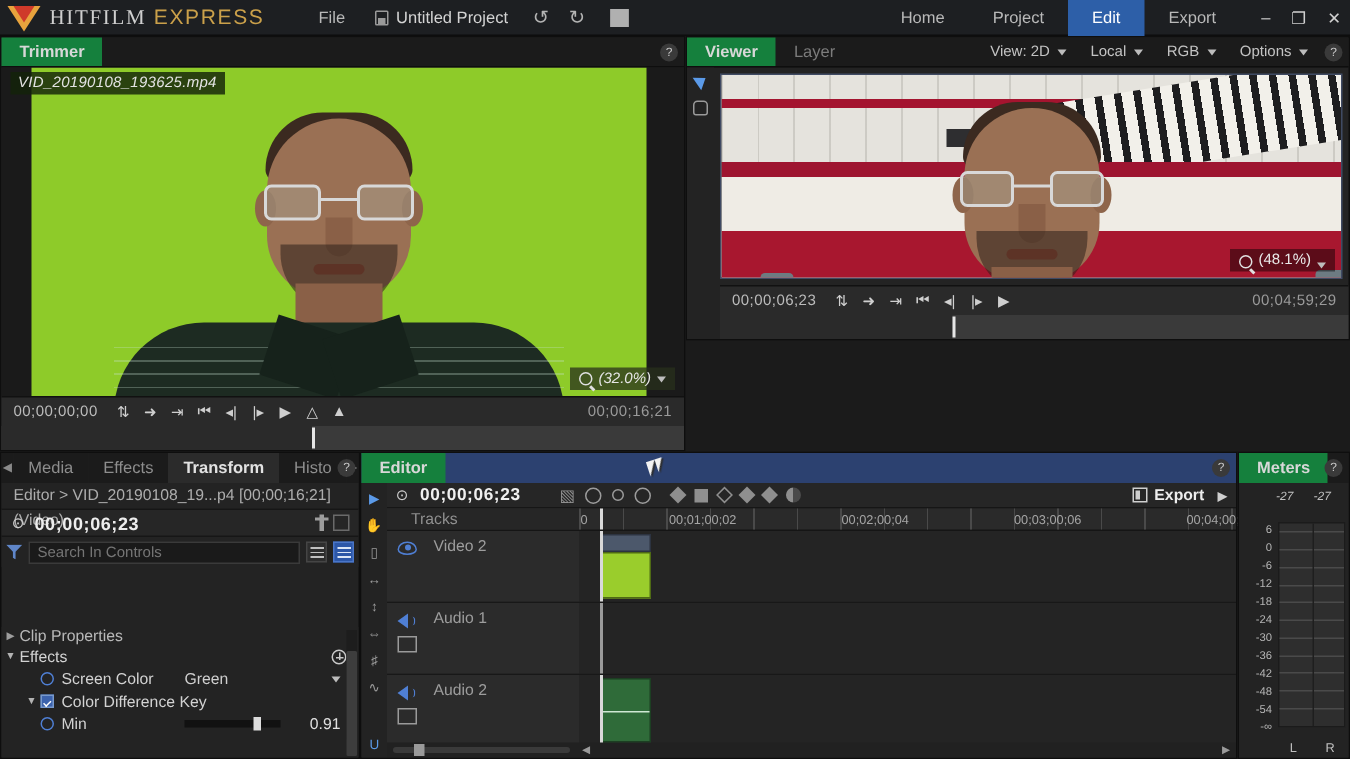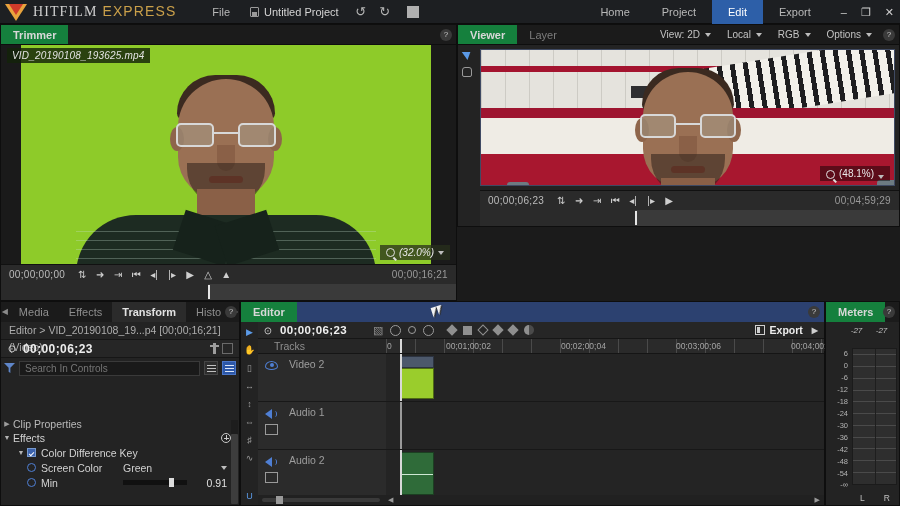--- a/index.html
+++ b/index.html
@@ -483,31 +483,31 @@
     <div class="proplist">
       <div class="prow" style="height:12px;opacity:.85;">
         <span class="twirl">▶</span>
         <span class="plabel">Clip Properties</span>
       </div>
       <div class="prow">
         <span class="twirl">▼</span>
         <span class="plabel">Effects</span>
         <span class="plus-circ"></span>
       </div>
-      <div class="prow">
-        <span class="twirl" style="margin-left:14px;">▼</span>
-        <span class="chk"></span>
-        <span>Color Difference Key</span>
-      </div>
-
       <div class="prow" style="padding-left:26px;">
         <span class="kf"></span>
         <span class="plabel">Screen Color</span>
         <span class="pvalue-txt">Green</span>
         <span class="caret" style="margin-left:auto;margin-right:12px;"></span>
+      </div>
+
+      <div class="prow">
+        <span class="twirl" style="margin-left:14px;">▼</span>
+        <span class="chk"></span>
+        <span>Color Difference Key</span>
       </div>
       <div class="prow" style="padding-left:26px;">
         <span class="kf"></span>
         <span class="plabel">Min</span>
         <span class="slider">
             <span class="th" style="left:46px;"></span>
           </span>
         <span class="pnum">0.91</span>
       </div>
 

